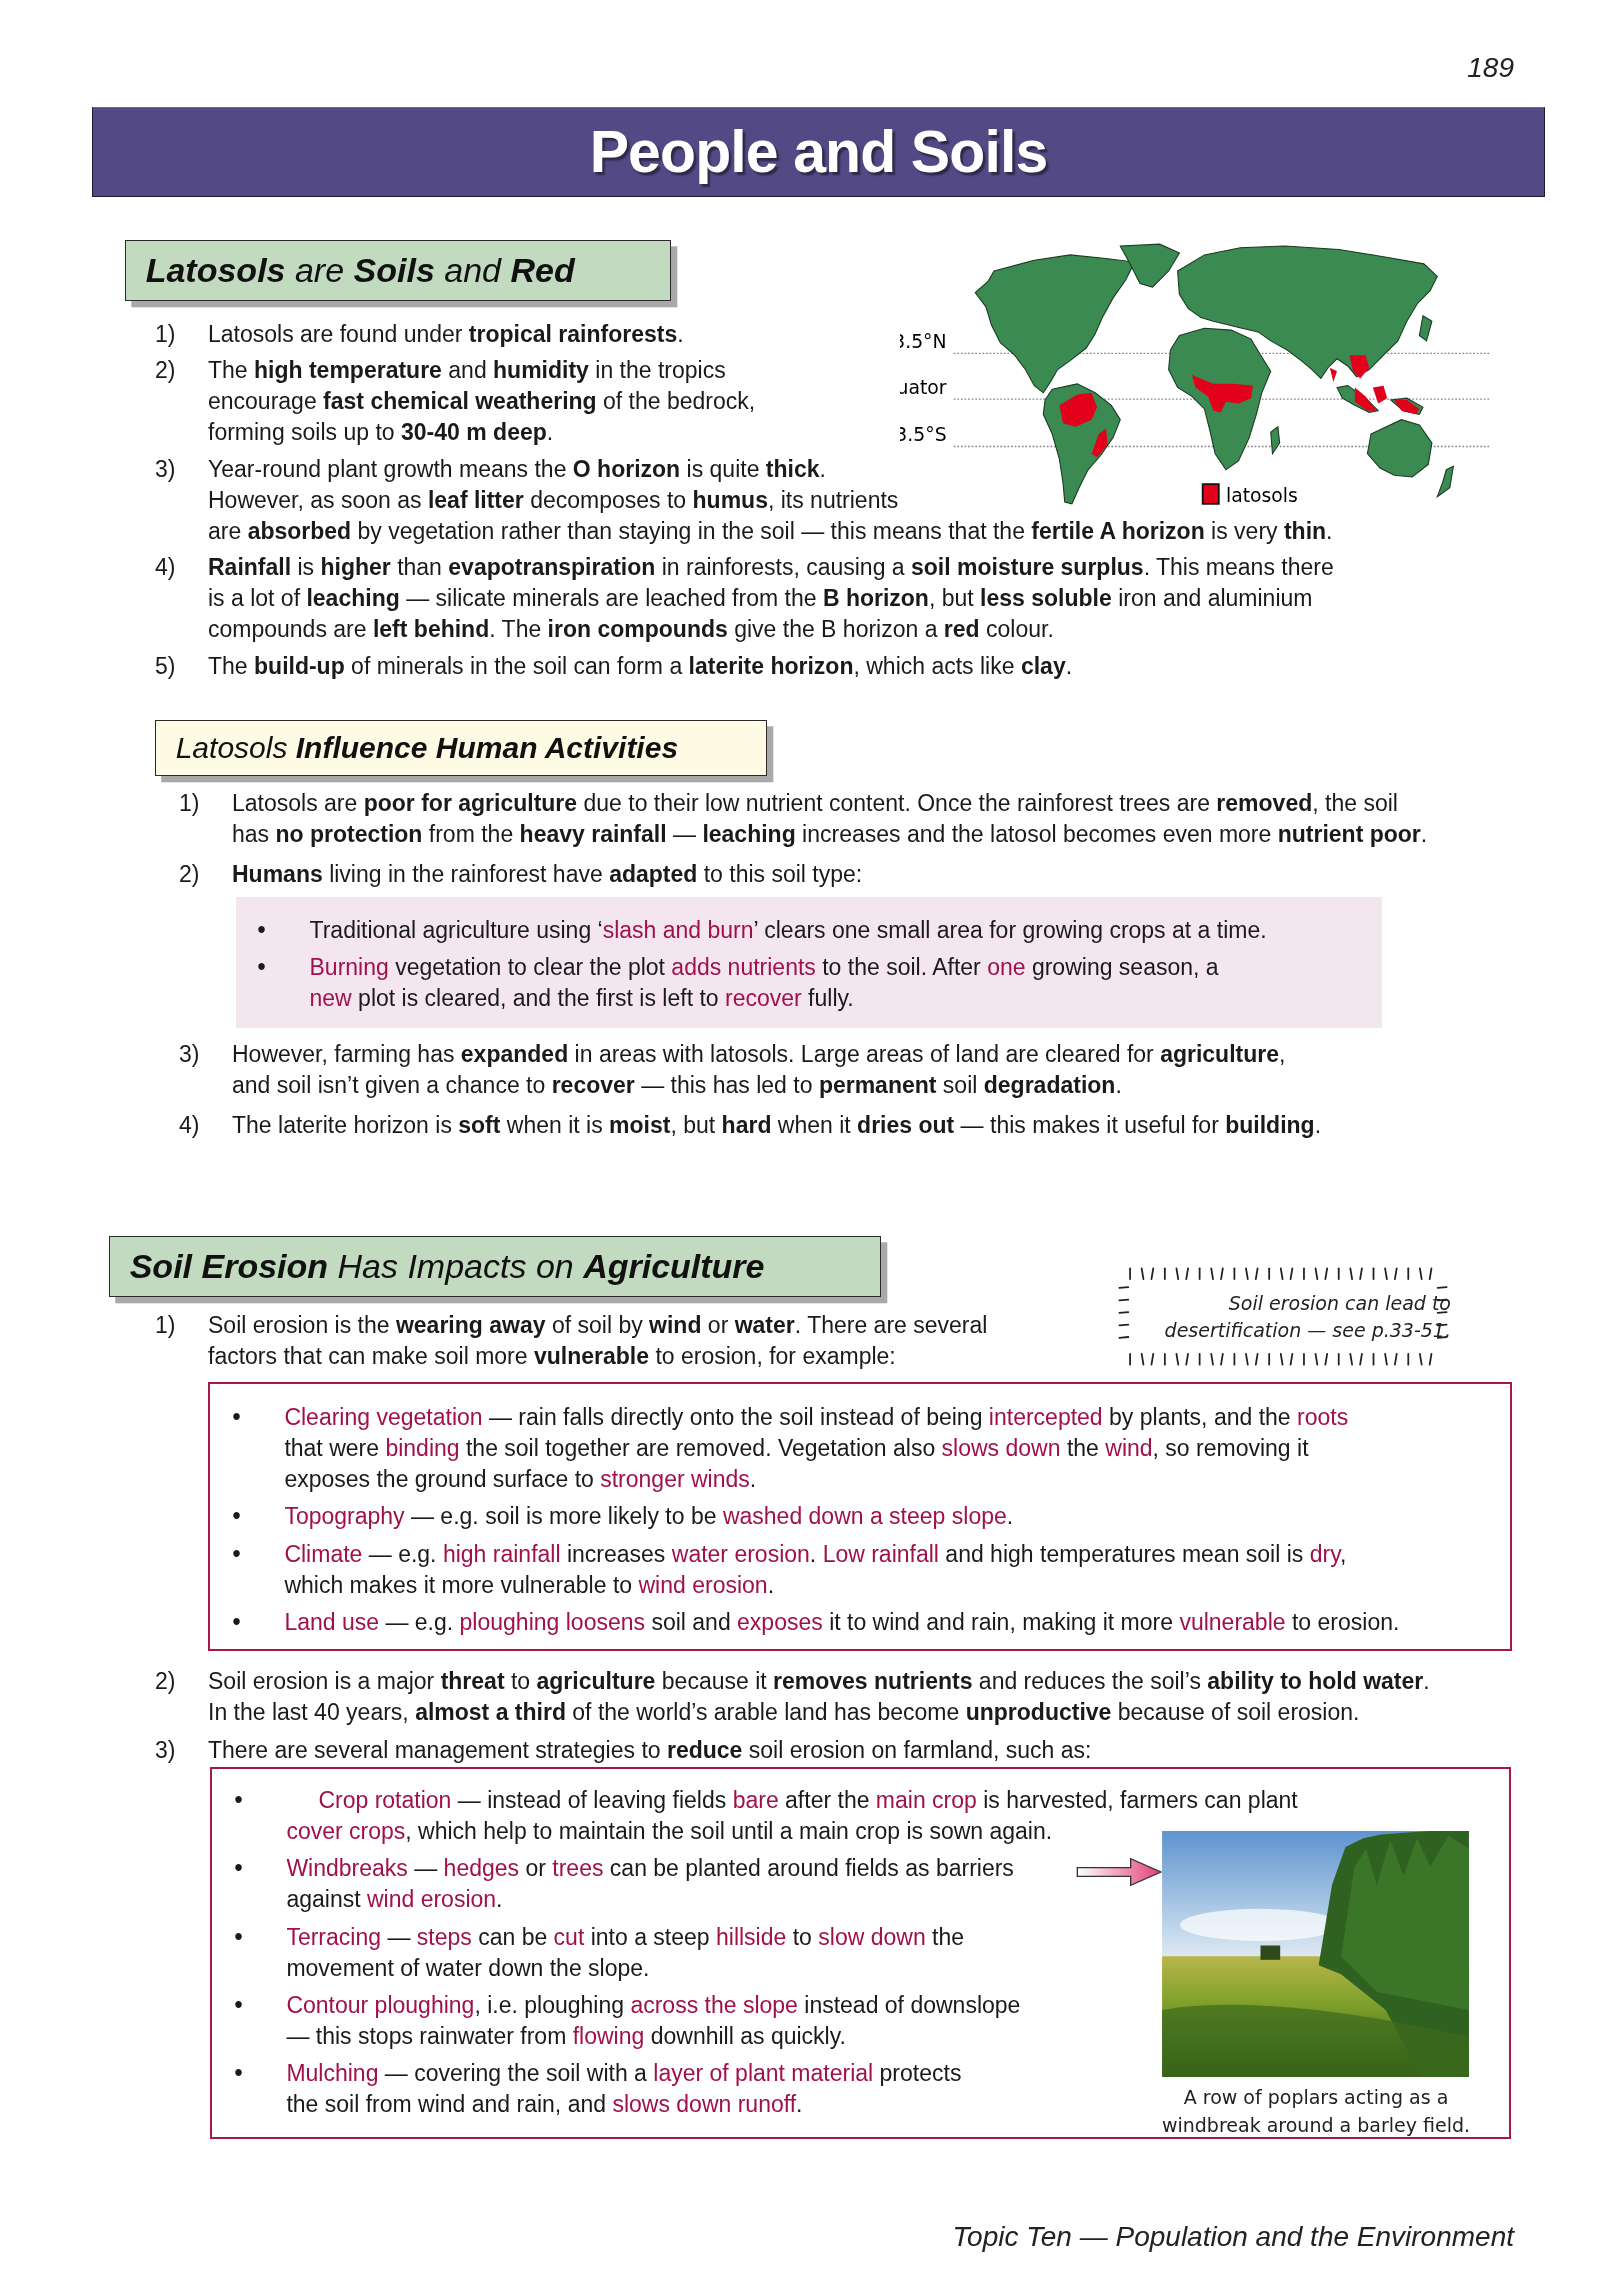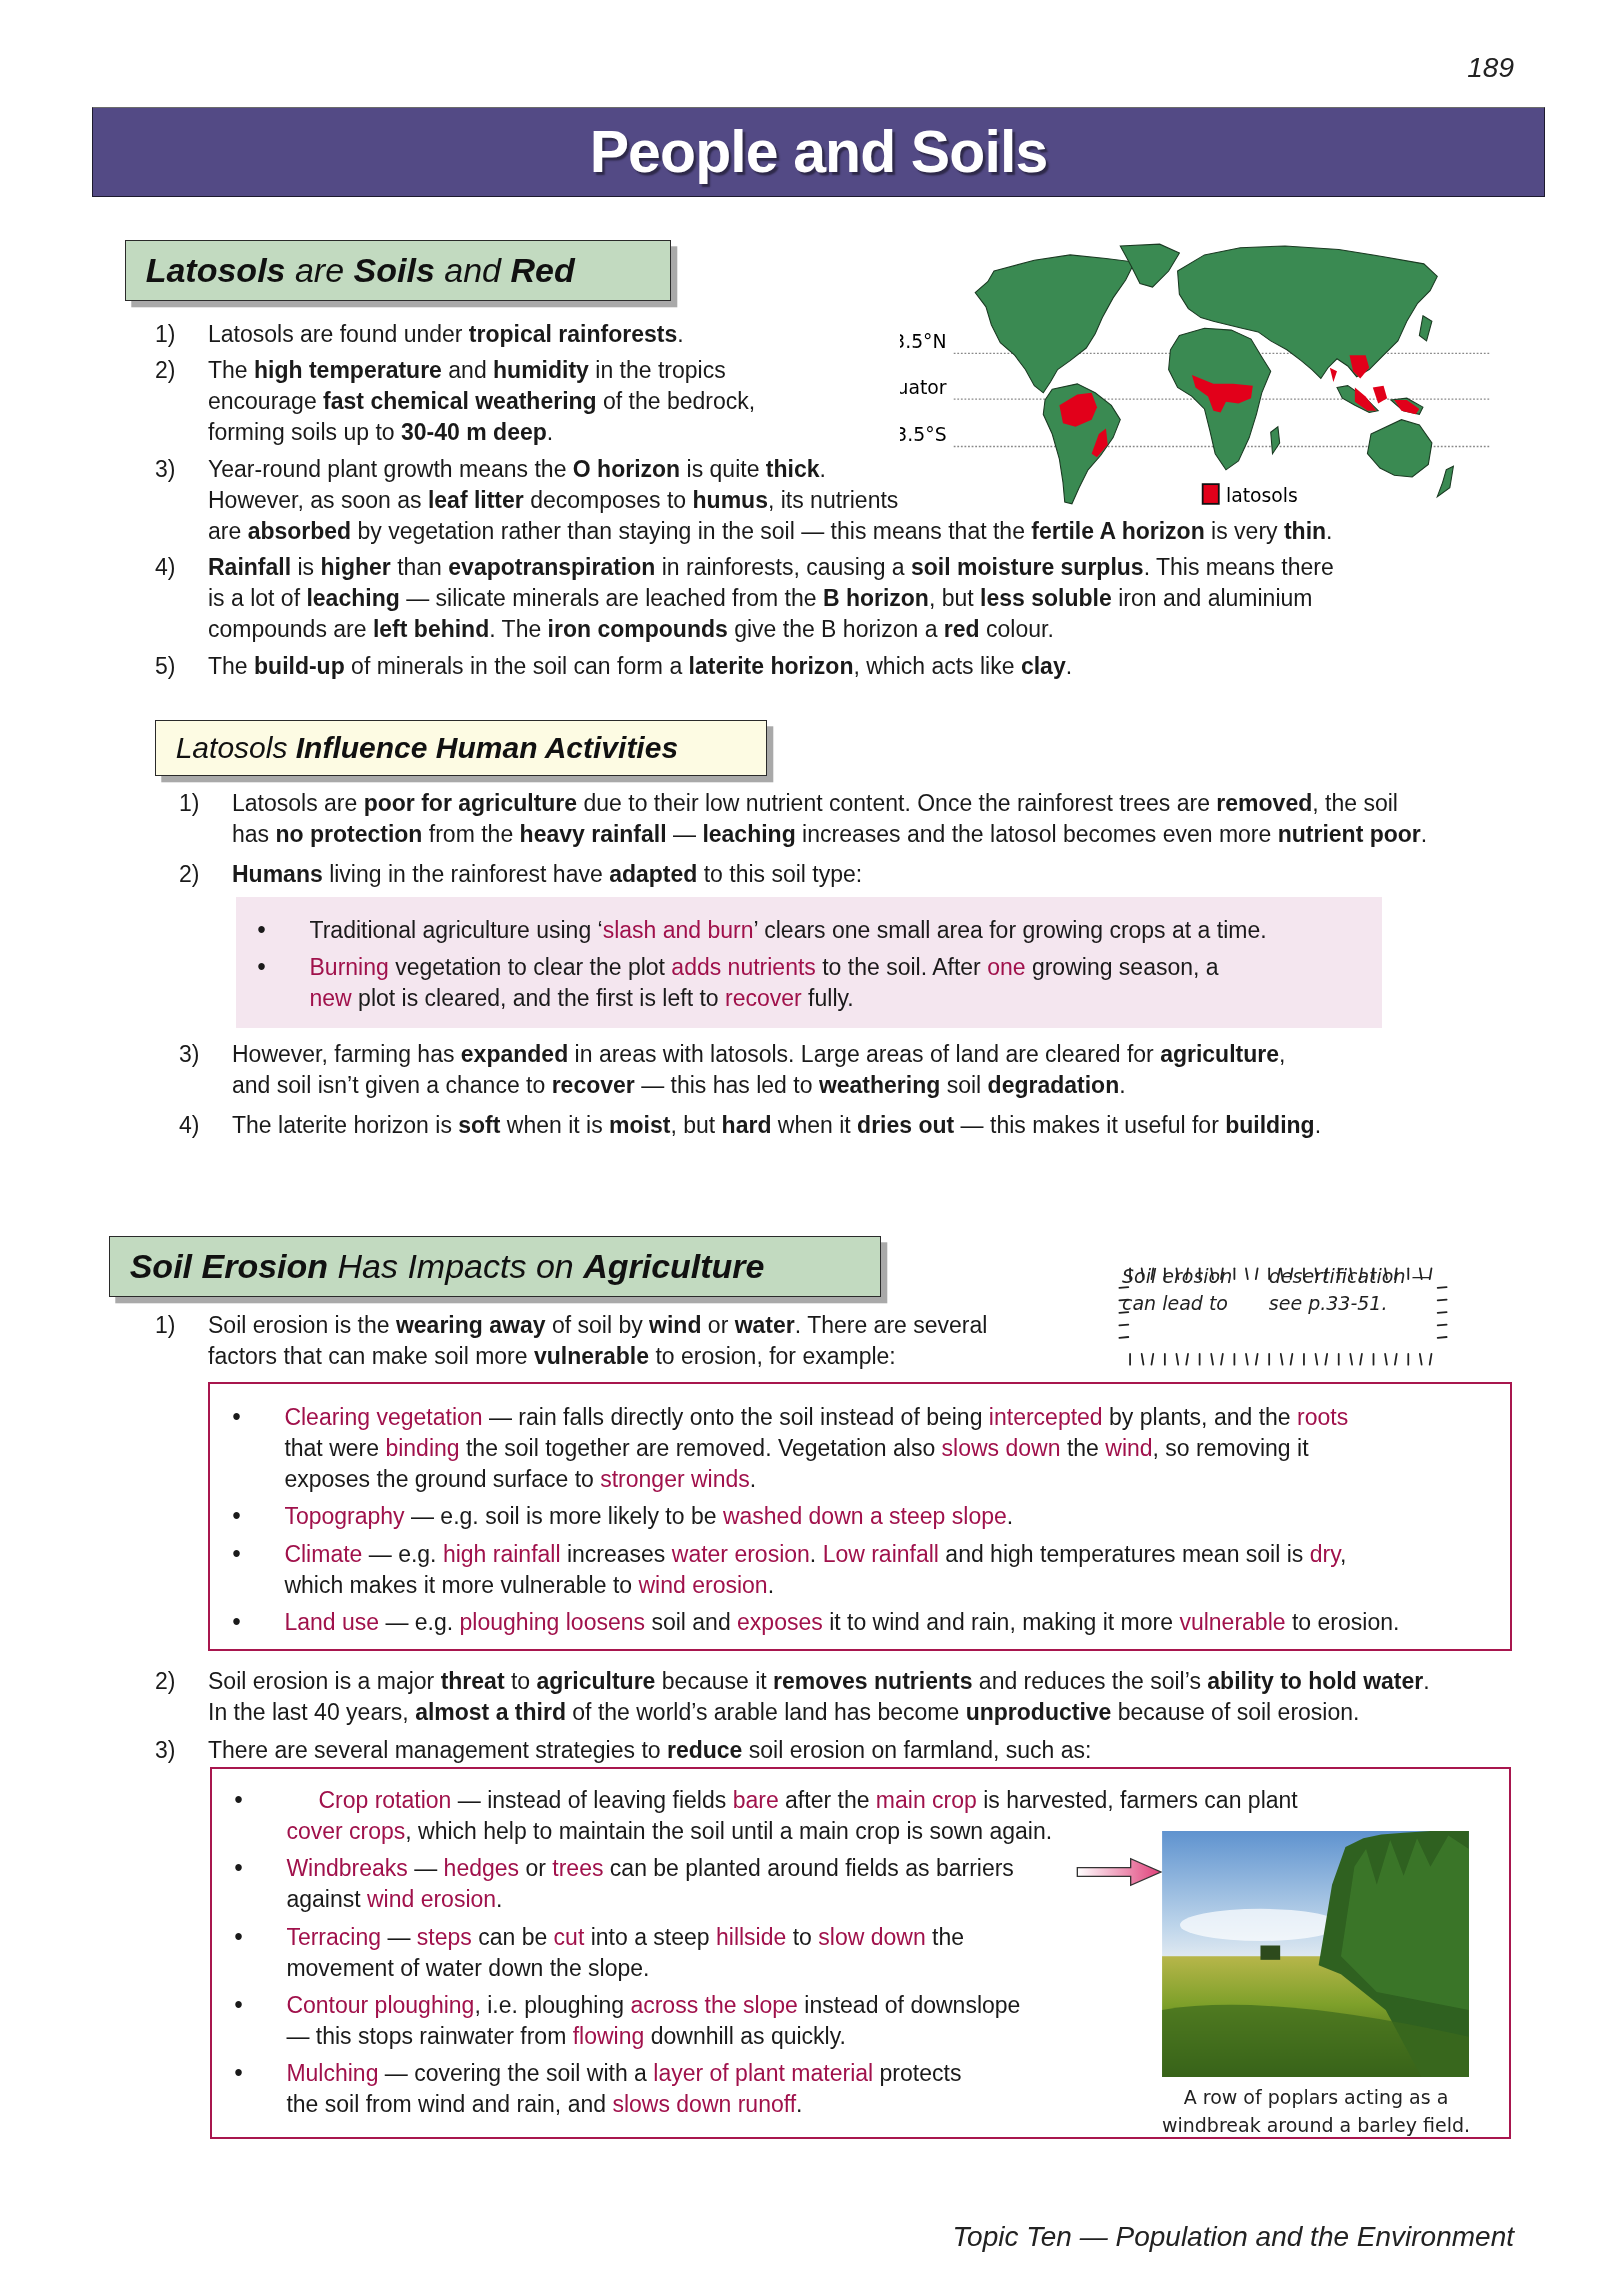--- a/index.html
+++ b/index.html
@@ -24,22 +24,22 @@
   ol.items li { position:relative; padding-left:53px; margin-bottom:7.2px; }
   ol.items li .num { position:absolute; left:0; top:0; }
   .em { font-weight:bold; }
   .hl { font-weight:normal; color:#a0114b; }
   .pinkbox { left:236px; top:897px; width:1146px; height:131px; background:#f4e6ef; box-sizing:border-box; padding:18px 18px 0 21.5px; }
   ul.bul { list-style:none; margin:0; padding:0; }
   ul.bul li { position:relative; padding-left:52px; margin-bottom:6.3px; }
   ul.bul li .dot { position:absolute; left:0; top:0; font-weight:bold; }
   .redbox { box-sizing:border-box; border:2.7px solid #a8164e; background:#fff; }
   .note { left:1115px; top:1263px; width:336px; height:107px; }
-  .note .inner { position:absolute; left:7px; top:0; width:100%; height:100%;
-                 display:flex; flex-direction:row; align-items:flex-start; justify-content:center;
+  .note .inner { position:absolute; left:0; top:0; width:100%; height:100%;
+                 display:flex; flex-direction:column; align-items:flex-end; justify-content:center;
                  font-family:"DejaVu Sans", sans-serif; font-size:19px; line-height:27px; color:#222; font-style:italic; }
   .photo { left:1162px; top:1831px; width:307px; height:246px; overflow:hidden; }
   .caption { left:1146px; top:2083px; width:340px; text-align:center; font-family:"DejaVu Sans", sans-serif; font-size:19px; line-height:28px; color:#222; }
   .footer { right:107px; top:2221px; font-size:28px; font-style:italic; color:#222; }
   .map { left:900px; top:235px; width:591px; height:278px; }
   .maplabel { font-family:"DejaVu Sans", sans-serif; font-size:21px; color:#222; }
 </style>
 </head>
 <body>
 
@@ -124,21 +124,21 @@
 
 <div class="abs pinkbox txt">
   <ul class="bul">
     <li><span class="dot">•</span><span>Traditional agriculture using ‘<span class="hl">slash and burn</span>’ clears one small area for growing crops at a time.</span></li>
     <li><span class="dot">•</span><span><span class="hl">Burning</span> vegetation to clear the plot <span class="hl">adds nutrients</span> to the soil.  After <span class="hl">one</span> growing season, a<br><span class="hl">new</span> plot is cleared, and the first is left to <span class="hl">recover</span> fully.</span></li>
   </ul>
 </div>
 
 <div class="abs txt" style="left:179px; top:1039px; width:1343px;">
   <ol class="items">
-    <li style="margin-bottom:9px;"><span class="num">3)</span><span>However, farming has <span class="em">expanded</span> in areas with latosols.  Large areas of land are cleared for <span class="em">agriculture</span>,<br>and soil isn’t given a chance to <span class="em">recover</span> — this has led to <span class="em">weathering</span> soil <span class="em">degradation</span>.</span></li>
+    <li style="margin-bottom:9px;"><span class="num">3)</span><span>However, farming has <span class="em">expanded</span> in areas with latosols.  Large areas of land are cleared for <span class="em">agriculture</span>,<br>and soil isn’t given a chance to <span class="em">recover</span> — this has led to <span class="em">permanent</span> soil <span class="em">degradation</span>.</span></li>
     <li><span class="num">4)</span><span>The laterite horizon is <span class="em">soft</span> when it is <span class="em">moist</span>, but <span class="em">hard</span> when it <span class="em">dries out</span> — this makes it useful for <span class="em">building</span>.</span></li>
   </ol>
 </div>
 
 <div class="abs hbox green" style="left:109px; top:1236px; width:772px; height:61px;">
   <span><b>Soil Erosion</b><span class="n"> Has Impacts on </span><b>Agriculture</b></span>
 </div>
 
 <div class="abs note">
   <svg width="336" height="107" style="position:absolute;left:0;top:0;" viewBox="0 0 375 120">

